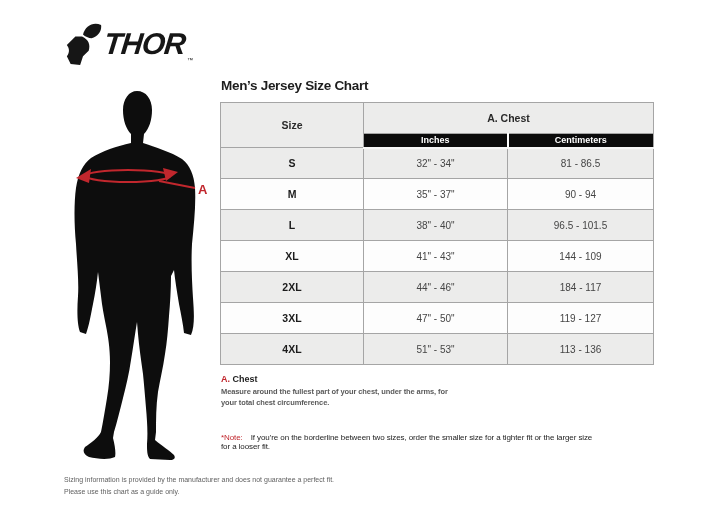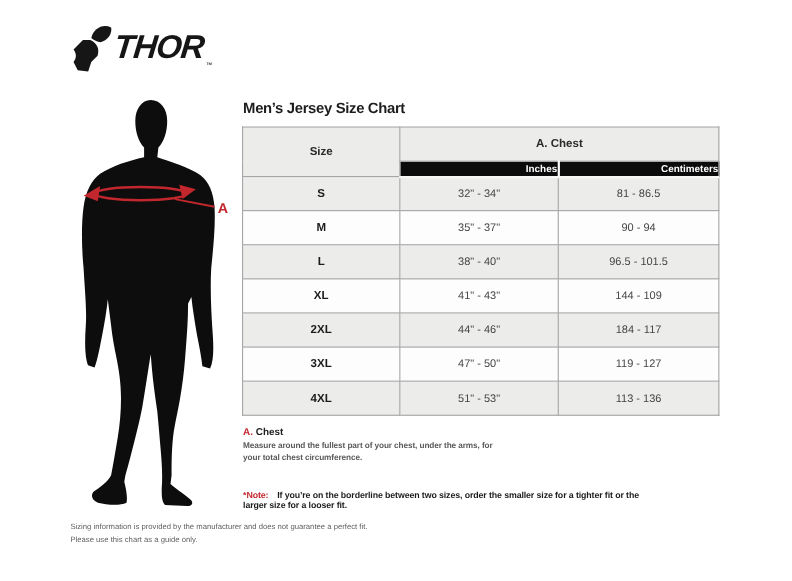--- a/index.html
+++ b/index.html
@@ -19,21 +19,21 @@
     font-size:30px; font-weight:bold; font-style:italic;
     letter-spacing:-1px; color:#161616;
     transform:skewX(-6deg); margin-left:2px; line-height:1;
   }
   .logo-tm { font-size:6px; font-style:normal; align-self:flex-end; margin:0 0 3px 2px; color:#161616; }
 
   
   .figure { position:absolute; left:50px; top:86px; width:170px; height:380px; }
 
   
-  .content { position:absolute; left:220px; top:91px; width:374px; }
+  .content { position:absolute; left:220px; top:78px; width:374px; }
   .chart-title, .measure-title {
     font-size:13.5px; font-weight:bold; letter-spacing:-0.3px; color:#1d1d1d;
   }
   .chart-title { margin:0 0 9px 1px; }
 
   table.size-table {
     width:433px; table-layout:fixed; border-collapse:collapse;
     border:1px solid #9c9c9c;
   }
   .size-table col.c1 { width:143px; }
@@ -42,36 +42,36 @@
   .size-table th, .size-table td {
     border:1px solid #a5a5a5; text-align:center; vertical-align:middle;
   }
   .size-table th {
     background:var(--header-bg); font-size:10.5px; font-weight:bold; color:#2a2a2a;
     height:31px;
   }
   th.group-head { height:31px; }
   th.bar {
     background:var(--bar-bg); color:#fff; font-size:9px; font-weight:bold;
-    height:14px; border-top:1px solid #c9c9c9; border-bottom:2px solid #f6f6f6;text-align:right;
+    height:14px; border-top:1px solid #c9c9c9; border-bottom:2px solid #f6f6f6;
   }
   th.bar-inches  { border-right:2px solid #fdfdfd; }
   th.bar-cm      { border-left:2px solid #fdfdfd;margin-left:23px; }
   .size-table tbody td { height:31px; font-size:10px; color:#454545; background:var(--row-bg); }
   .size-table tbody td.col-size { font-weight:bold; font-size:10.5px; color:#1c1c1c; }
   .size-table tbody tr:nth-child(odd) td { background:var(--row-alt-bg); }
 
   .measure-title { margin:13px 0 0 1px; }
   .measure-label { margin:9px 0 2px 1px; font-size:9px; font-weight:bold; color:#1d1d1d; }
   .measure-label .red { color:var(--accent-red); }
   .measure-desc {
     width:240px; margin-left:1px; font-size:7.5px; line-height:1.5;
     color:#5a5a5a; letter-spacing:-0.1px;font-weight:bold;
   }
-  .note-line { margin:24px 0 0 1px; font-size:8px; font-weight:bold; letter-spacing:-0.1px; color:#1d1d1d; }
+  .note-line { margin:24px 0 0 1px; font-size:8px; font-weight:normal; letter-spacing:-0.1px; color:#1d1d1d; }
   .note-line .note-prefix { color:var(--accent-red); margin-right:8px; }
 
   
   .footer { position:absolute; left:64px; top:474px; font-size:7px; line-height:1.65; color:#5f5f5f; }
 </style>
 </head>
 <body style="--accent-red: #c1272d; --header-bg: #ececeb; --bar-bg: #0b0b0b; --row-bg: #fdfdfd; --row-alt-bg: #ececeb;">
 
 <div class="logo">
   <span>

